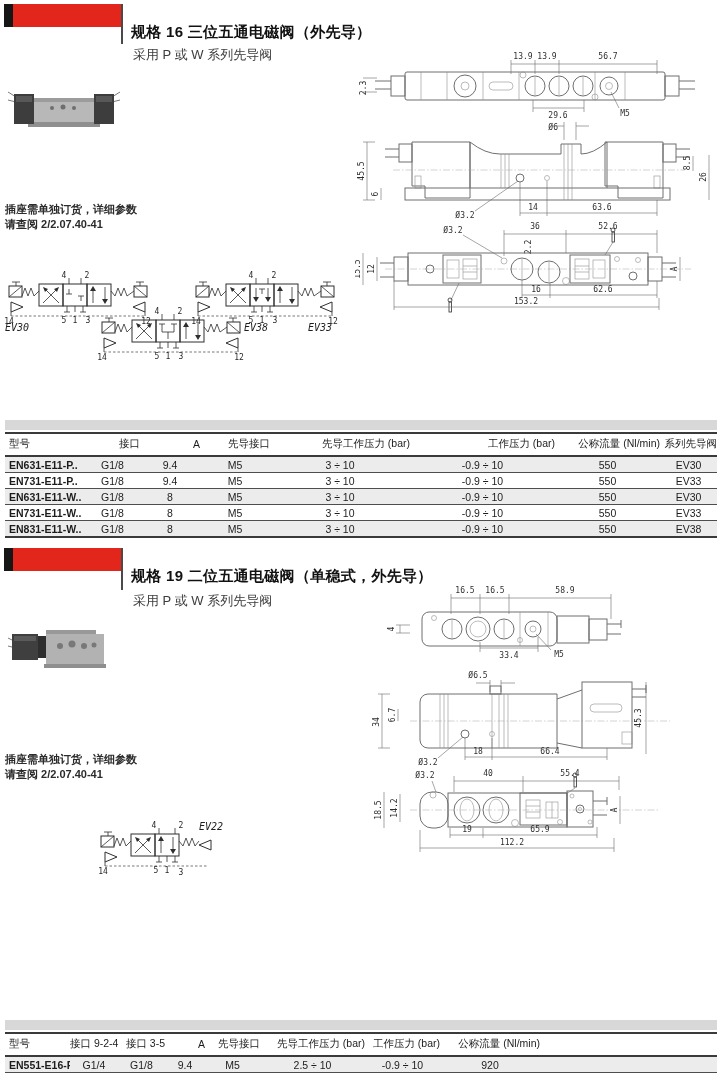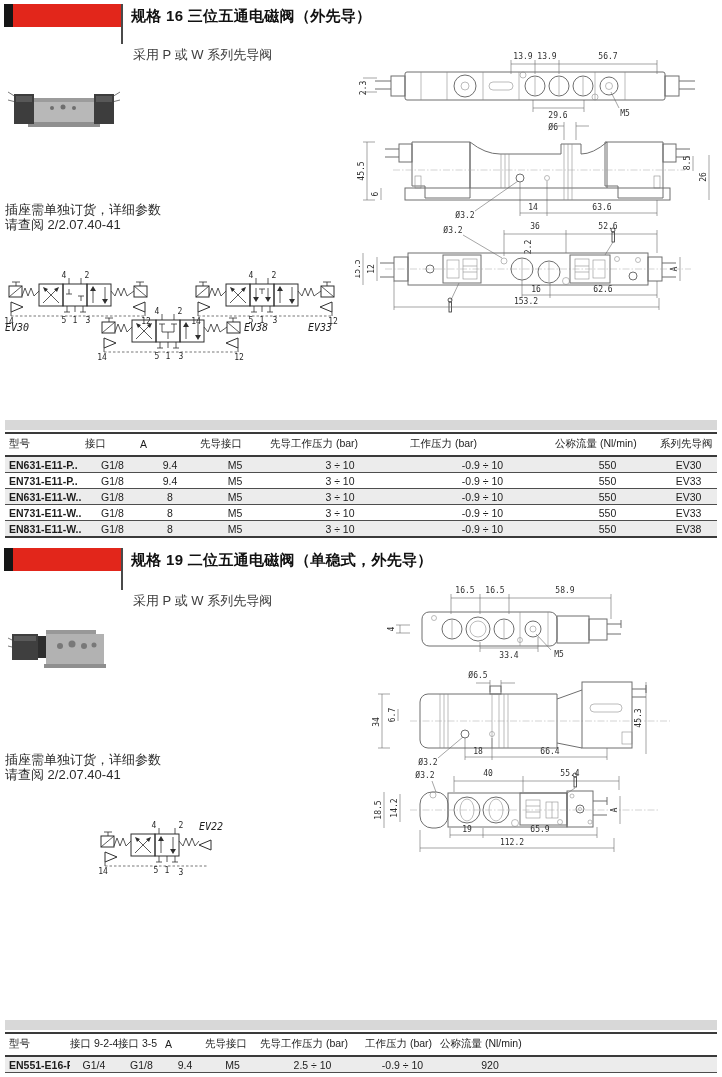--- a/index.html
+++ b/index.html
@@ -4,31 +4,31 @@
 <style>
   html,body { margin:0; padding:0; }
   body {
     width:722px; height:1077px; position:relative; overflow:hidden;
     background:#ffffff; color:#1a1a1a;
     font-family:"Liberation Sans", sans-serif;
   }
   .blacktab { position:absolute; left:4px; width:9px; height:23px; background:#161616; }
   .redbar   { position:absolute; left:13px; width:108px; height:23px; background:#e2261b; }
   .vline    { position:absolute; left:121px; width:2px; background:#4a4a4a; }
-  .sec-title { position:absolute; left:131px; font-size:15px; font-weight:bold; letter-spacing:.3px; color:#111; white-space:nowrap; }
+  .sec-title { position:absolute; left:131px; font-size:15px; font-weight:bold; letter-spacing:.3px; color:#111; white-space:nowrap;margin-top:16px; }
   .sec-sub   { position:absolute; left:133px; font-size:13px; color:#3c3c3c; white-space:nowrap; }
-  .note { position:absolute; left:5px; width:220px; font-size:13px; font-weight:normal; color:#2b2b2b; line-height:15px; }
+  .note { position:absolute; left:5px; width:220px; font-size:11px; font-weight:bold; color:#2b2b2b; line-height:15px; }
 
   
   .twrap { position:absolute; left:5px; width:712px; }
   .gband { height:10px; background:#d8d8d8; margin-bottom:2px; }
   table.tbl { border-collapse:collapse; width:100%; table-layout:fixed; font-size:10.5px; color:#1c1c1c; }
   table.tbl thead th {
     border-top:2px solid #3a3a3a; border-bottom:2px solid #3a3a3a;
-    font-weight:normal; text-align:left; padding:3px 0 4px; white-space:nowrap; overflow:hidden;
+    font-weight:normal; text-align:right; padding:3px 0 4px; white-space:nowrap; overflow:hidden;
   }
   table.tbl th.model, table.tbl td.model { text-align:left; padding-left:4px; }
   table.tbl tbody td {
     padding:2px 0 1px; text-align:center; border-bottom:1.6px solid #4d4d4d; white-space:nowrap; overflow:hidden;
   }
   table.tbl tbody tr:nth-child(odd) { background:#ececec; }
   table.tbl tbody tr:last-child td { border-bottom:2.2px solid #3a3a3a; }
   table.tbl td.model { font-weight:bold; }
 
   

